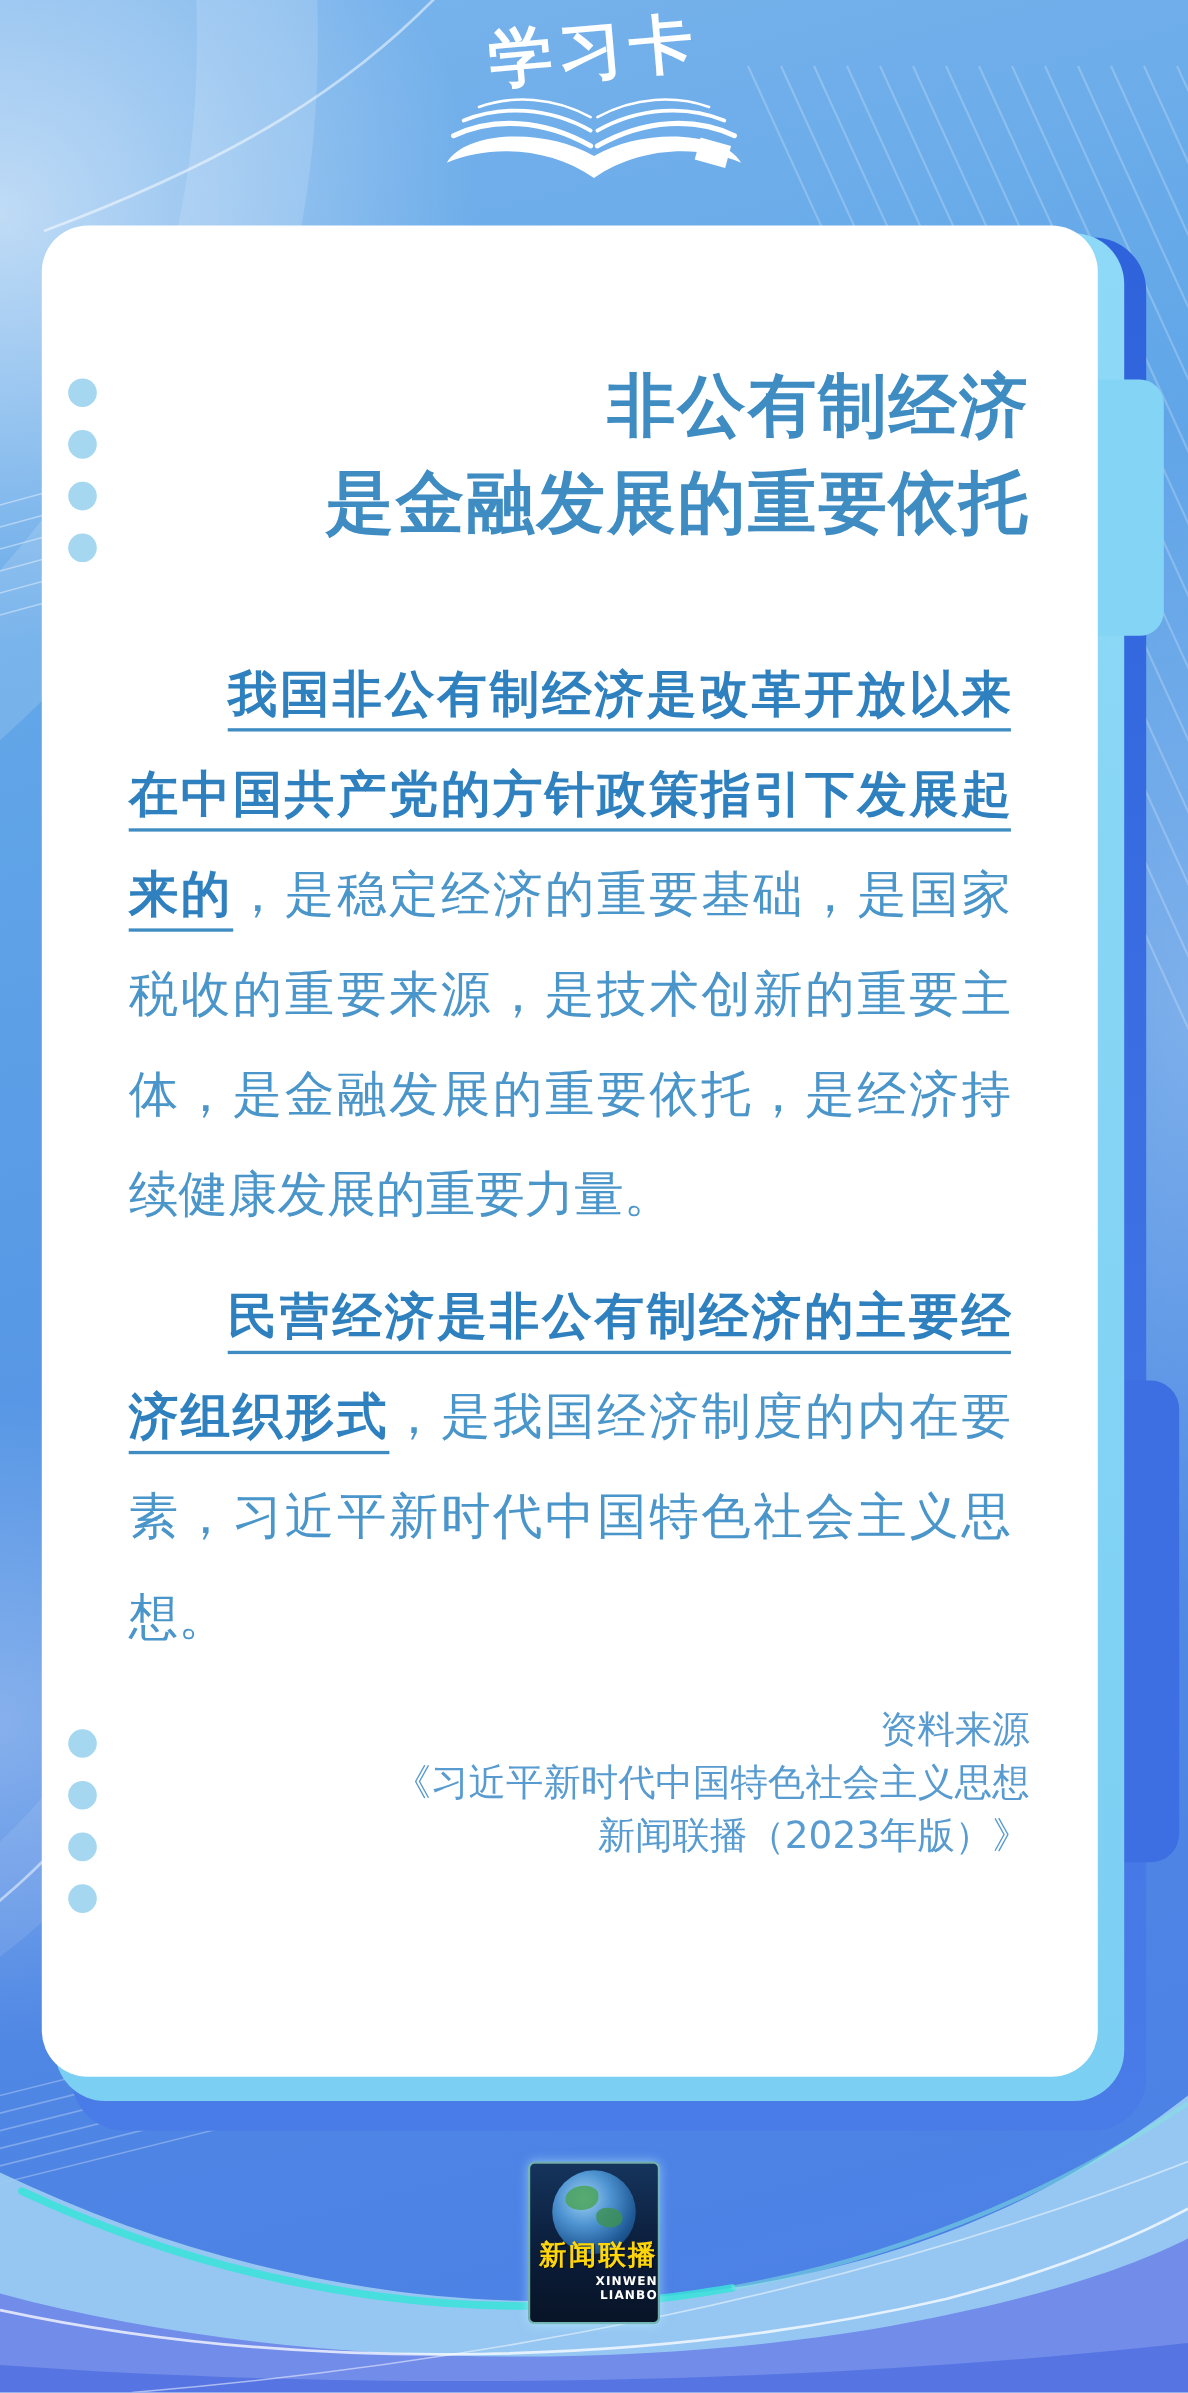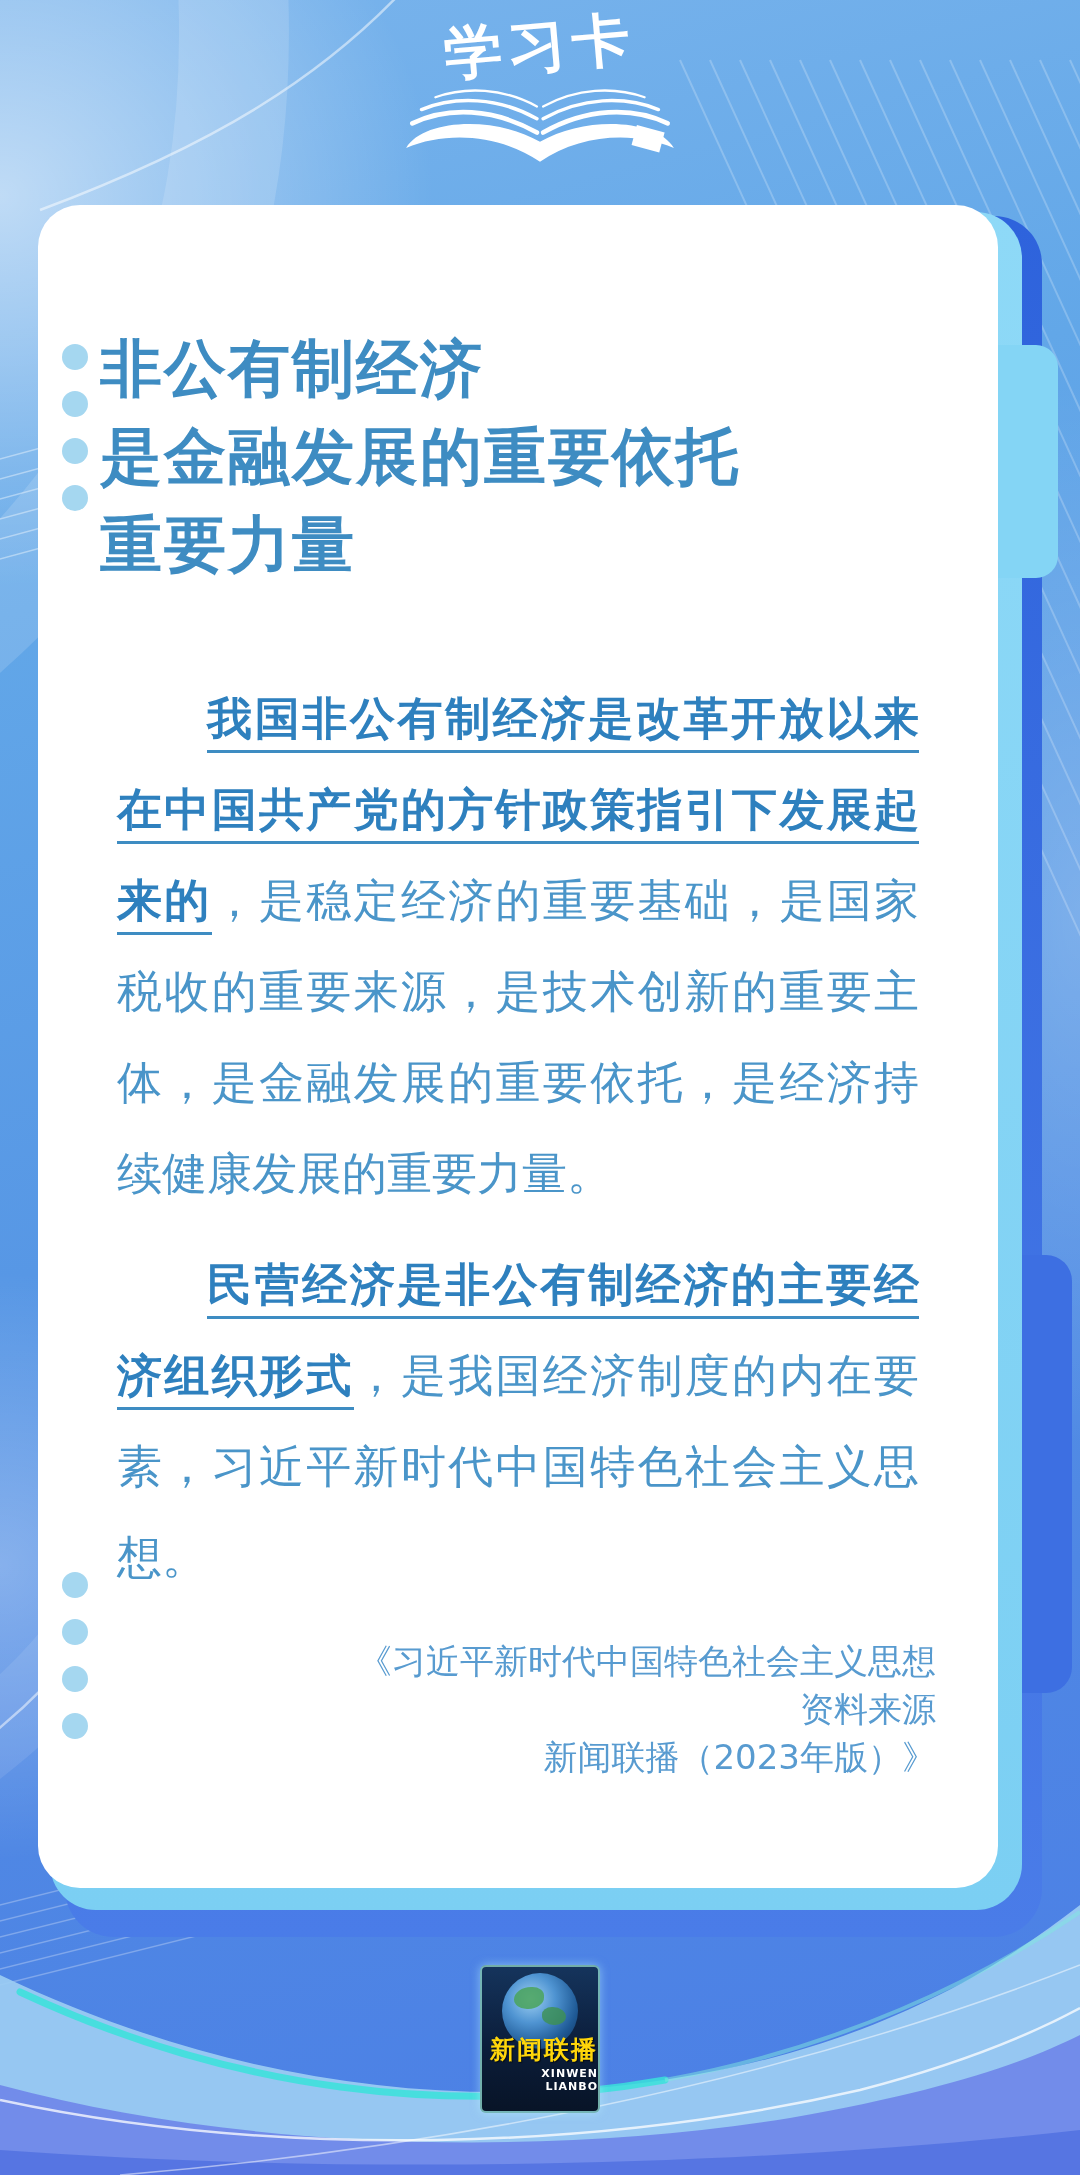--- a/index.html
+++ b/index.html
@@ -24,21 +24,21 @@
     background:linear-gradient(180deg,#8ed9f7,#7bcff3);border-radius:46px;z-index:4;}
   .layer-cyan-tab{position:absolute;left:988px;top:345px;width:70px;height:233px;
     background:#84d5f5;border-radius:0 22px 22px 0;z-index:4;}
   .card{position:absolute;left:38px;top:205px;width:960px;height:1683px;
     background:#ffffff;border-radius:42px;z-index:5;}
   .card-content{position:absolute;left:38px;top:205px;width:960px;height:1683px;
     padding:0 62px;box-sizing:border-box;z-index:6;}
 
   .dot{position:absolute;width:26px;height:26px;border-radius:50%;background:#a5d7f0;z-index:7;}
 
-  .title{margin-top:120px;text-align:left;font-weight:900;
+  .title{margin-top:120px;text-align:right;font-weight:900;
     font-size:62px;line-height:88px;color:#3e8cc2;letter-spacing:2px;}
   .para{margin:17px;font-size:45px;line-height:91px;color:#4a95c9;
     text-align:justify;text-indent:2em;}
   .p1{margin-top:84px;}
   .p2{margin-top:20px;}
   .em{font-weight:700;color:#2e80be;border-bottom:3px solid #3e8cc2;padding-bottom:5px;}
   .source{margin-top:34px;text-align:right;font-size:34px;line-height:48px;color:#589bd0;}
 
   
   .brand{position:absolute;left:50%;top:16px;transform:translateX(-50%);
@@ -146,27 +146,26 @@
     <path d="M176,50 C132,26 84,24 44,38" stroke="#ffffff" stroke-width="3" fill="none" stroke-linecap="round"></path>
     <path d="M184,50 C228,26 276,24 316,38" stroke="#ffffff" stroke-width="3" fill="none" stroke-linecap="round"></path>
     <path d="M306,74 l36,10 l-7,26 l-36,-10 Z" fill="#ffffff"></path>
   </svg>
 </div>
 
 <div class="card-content">
   <div class="title">
     <div>非公有制经济</div>
     <div>是金融发展的重要依托</div>
-    <div>重要力量</div>
   </div>
   <p class="para p1"><span class="em">我国非公有制经济是改革开放以来在中国共产党的方针政策指引下发展起来的</span><span>，是稳定经济的重要基础，是国家税收的重要来源，是技术创新的重要主体，是金融发展的重要依托，是经济持续健康发展的重要力量。</span></p>
   <p class="para p2"><span class="em">民营经济是非公有制经济的主要经济组织形式</span><span>，是我国经济制度的内在要素，习近平新时代中国特色社会主义思想。</span></p>
   <div class="source">
+    <div>资料来源</div>
     <div>《习近平新时代中国特色社会主义思想</div>
-    <div>资料来源</div>
     <div>新闻联播（2023年版）》</div>
   </div>
 </div>
 
 <div class="badge">
   <div class="globe">
     <div class="land1"></div>
     <div class="land2"></div>
   </div>
   <div class="badge-cn">新闻联播</div>

